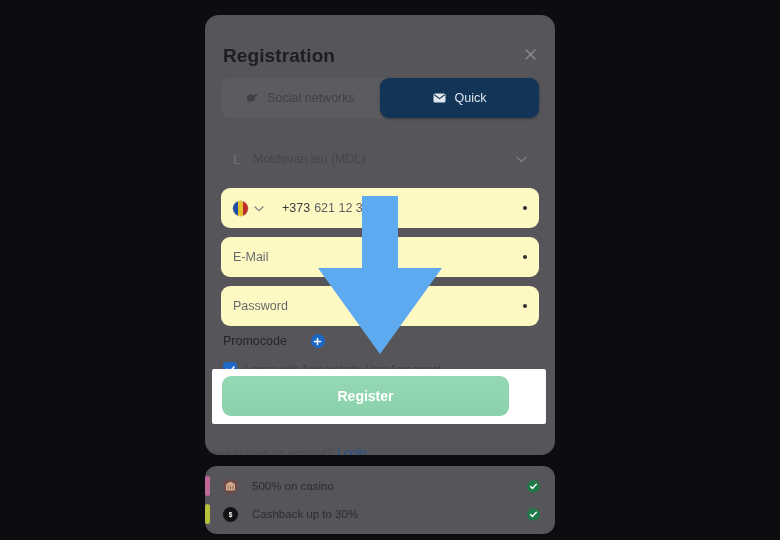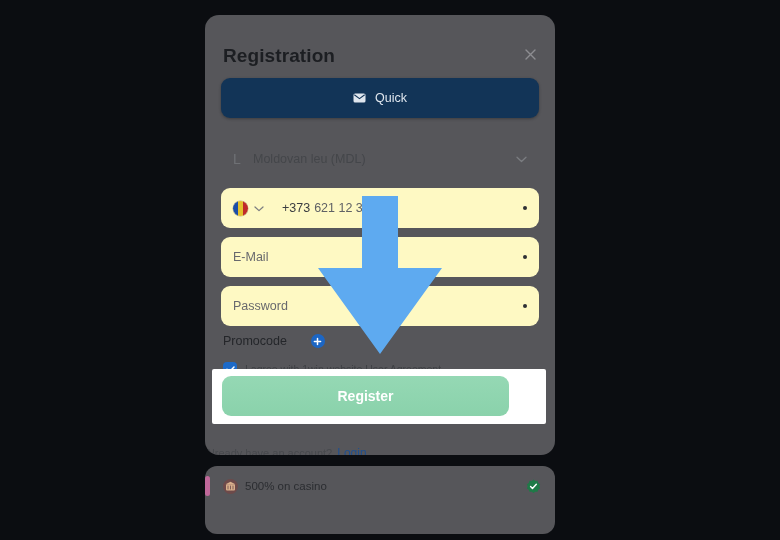--- a/index.html
+++ b/index.html
@@ -169,21 +169,21 @@
   .bonus-panel {
     position: absolute; left: 205px; top: 466px;
     width: 350px; height: 68px;
     background: #56565a;
     border-radius: 12px;
     padding: 6px 0;
   }
   .bonus-row {
     position: relative;
     height: 28px; display: flex; align-items: center;
-    padding: 0 14px 0 18px; gap: 7px;
+    padding: 0 14px 0 18px; gap: 14px;
   }
   .bonus-strip {
     position: absolute; left: 0; top: 4px;
     width: 5px; height: 20px; border-radius: 3px;
   }
   .bonus-icon {
     width: 15px; height: 15px; border-radius: 50%;
     display: flex; align-items: center; justify-content: center;
     flex-shrink: 0; font-size: 9px; color: #fff;
   }
@@ -212,20 +212,30 @@
 
       <div class="modal-title">Registration</div>
 
       <div class="close-btn">
         <svg width="11" height="11" viewBox="0 0 11 11" aria-hidden="true">
           <path d="M1 1 L10 10 M10 1 L1 10" stroke="#8d8d91" stroke-width="1.4" stroke-linecap="round" fill="none"></path>
         </svg>
       </div>
 
       <div class="tabs">
+        <div class="tab">
+          <span class="tab-icon">
+            <svg width="12" height="11" viewBox="0 0 12 11" aria-hidden="true">
+              <ellipse cx="5" cy="5" rx="4.2" ry="3.6" fill="#3f4145"></ellipse>
+              <path d="M2 7.8 L4 6.4 L3.4 9.2 Z" fill="#3f4145"></path>
+              <circle cx="9.6" cy="2.2" r="1.5" fill="#3f4145"></circle>
+            </svg>
+          </span>
+          <span>Social networks</span>
+        </div>
         <div class="tab active">
           <span class="tab-icon">
             <svg width="13" height="10" viewBox="0 0 13 10" aria-hidden="true">
               <rect x="0.5" y="0.5" width="12" height="9" rx="1.6" fill="#dfe6ee"></rect>
               <path d="M1.3 1.7 L6.5 5.6 L11.7 1.7" stroke="#123457" stroke-width="1.1" fill="none" stroke-linejoin="round"></path>
             </svg>
           </span>
           <span>Quick</span>
         </div>
       </div>
@@ -313,20 +323,36 @@
       </span>
       <span class="bonus-text">500% on casino</span>
       <span class="badge">
         <svg width="15" height="15" viewBox="0 0 16 16" aria-hidden="true">
           <path d="M8 0.6 L9.9 2 L12.3 1.9 L13 4.2 L15 5.5 L14.2 7.8 L15 10.1 L13 11.4 L12.3 13.7 L9.9 13.6 L8 15 L6.1 13.6 L3.7 13.7 L3 11.4 L1 10.1 L1.8 7.8 L1 5.5 L3 4.2 L3.7 1.9 L6.1 2 Z" fill="#1e7a47"></path>
           <path d="M4.9 8.1 L6.9 10.1 L11 5.6" stroke="#ffffff" stroke-width="1.5" fill="none" stroke-linecap="round" stroke-linejoin="round"></path>
         </svg>
       </span>
     </div>
 
+    <div class="bonus-row">
+      <span class="bonus-strip" style="background:#b6c23c"></span>
+      <span class="bonus-icon" style="background:#111314">
+        <svg width="11" height="11" viewBox="0 0 11 11" aria-hidden="true">
+          <circle cx="5.5" cy="5.5" r="5" fill="#111314"></circle>
+          <text x="5.5" y="8" font-size="6.5" fill="#ffffff" text-anchor="middle" font-family="Liberation Sans, sans-serif" font-weight="bold">$</text>
+        </svg>
+      </span>
+      <span class="bonus-text">Cashback up to 30%</span>
+      <span class="badge">
+        <svg width="15" height="15" viewBox="0 0 16 16" aria-hidden="true">
+          <path d="M8 0.6 L9.9 2 L12.3 1.9 L13 4.2 L15 5.5 L14.2 7.8 L15 10.1 L13 11.4 L12.3 13.7 L9.9 13.6 L8 15 L6.1 13.6 L3.7 13.7 L3 11.4 L1 10.1 L1.8 7.8 L1 5.5 L3 4.2 L3.7 1.9 L6.1 2 Z" fill="#1e7a47"></path>
+          <path d="M4.9 8.1 L6.9 10.1 L11 5.6" stroke="#ffffff" stroke-width="1.5" fill="none" stroke-linecap="round" stroke-linejoin="round"></path>
+        </svg>
+      </span>
+    </div>
 
   </div>
 
   <div class="arrow-anno">
     <svg width="124" height="158" viewBox="0 0 124 158" aria-hidden="true">
       <path d="M44 0 H80 V72 L124 72 L62 158 L0 72 L44 72 Z" fill="#5eaaf0"></path>
     </svg>
   </div>
 
 </div>

